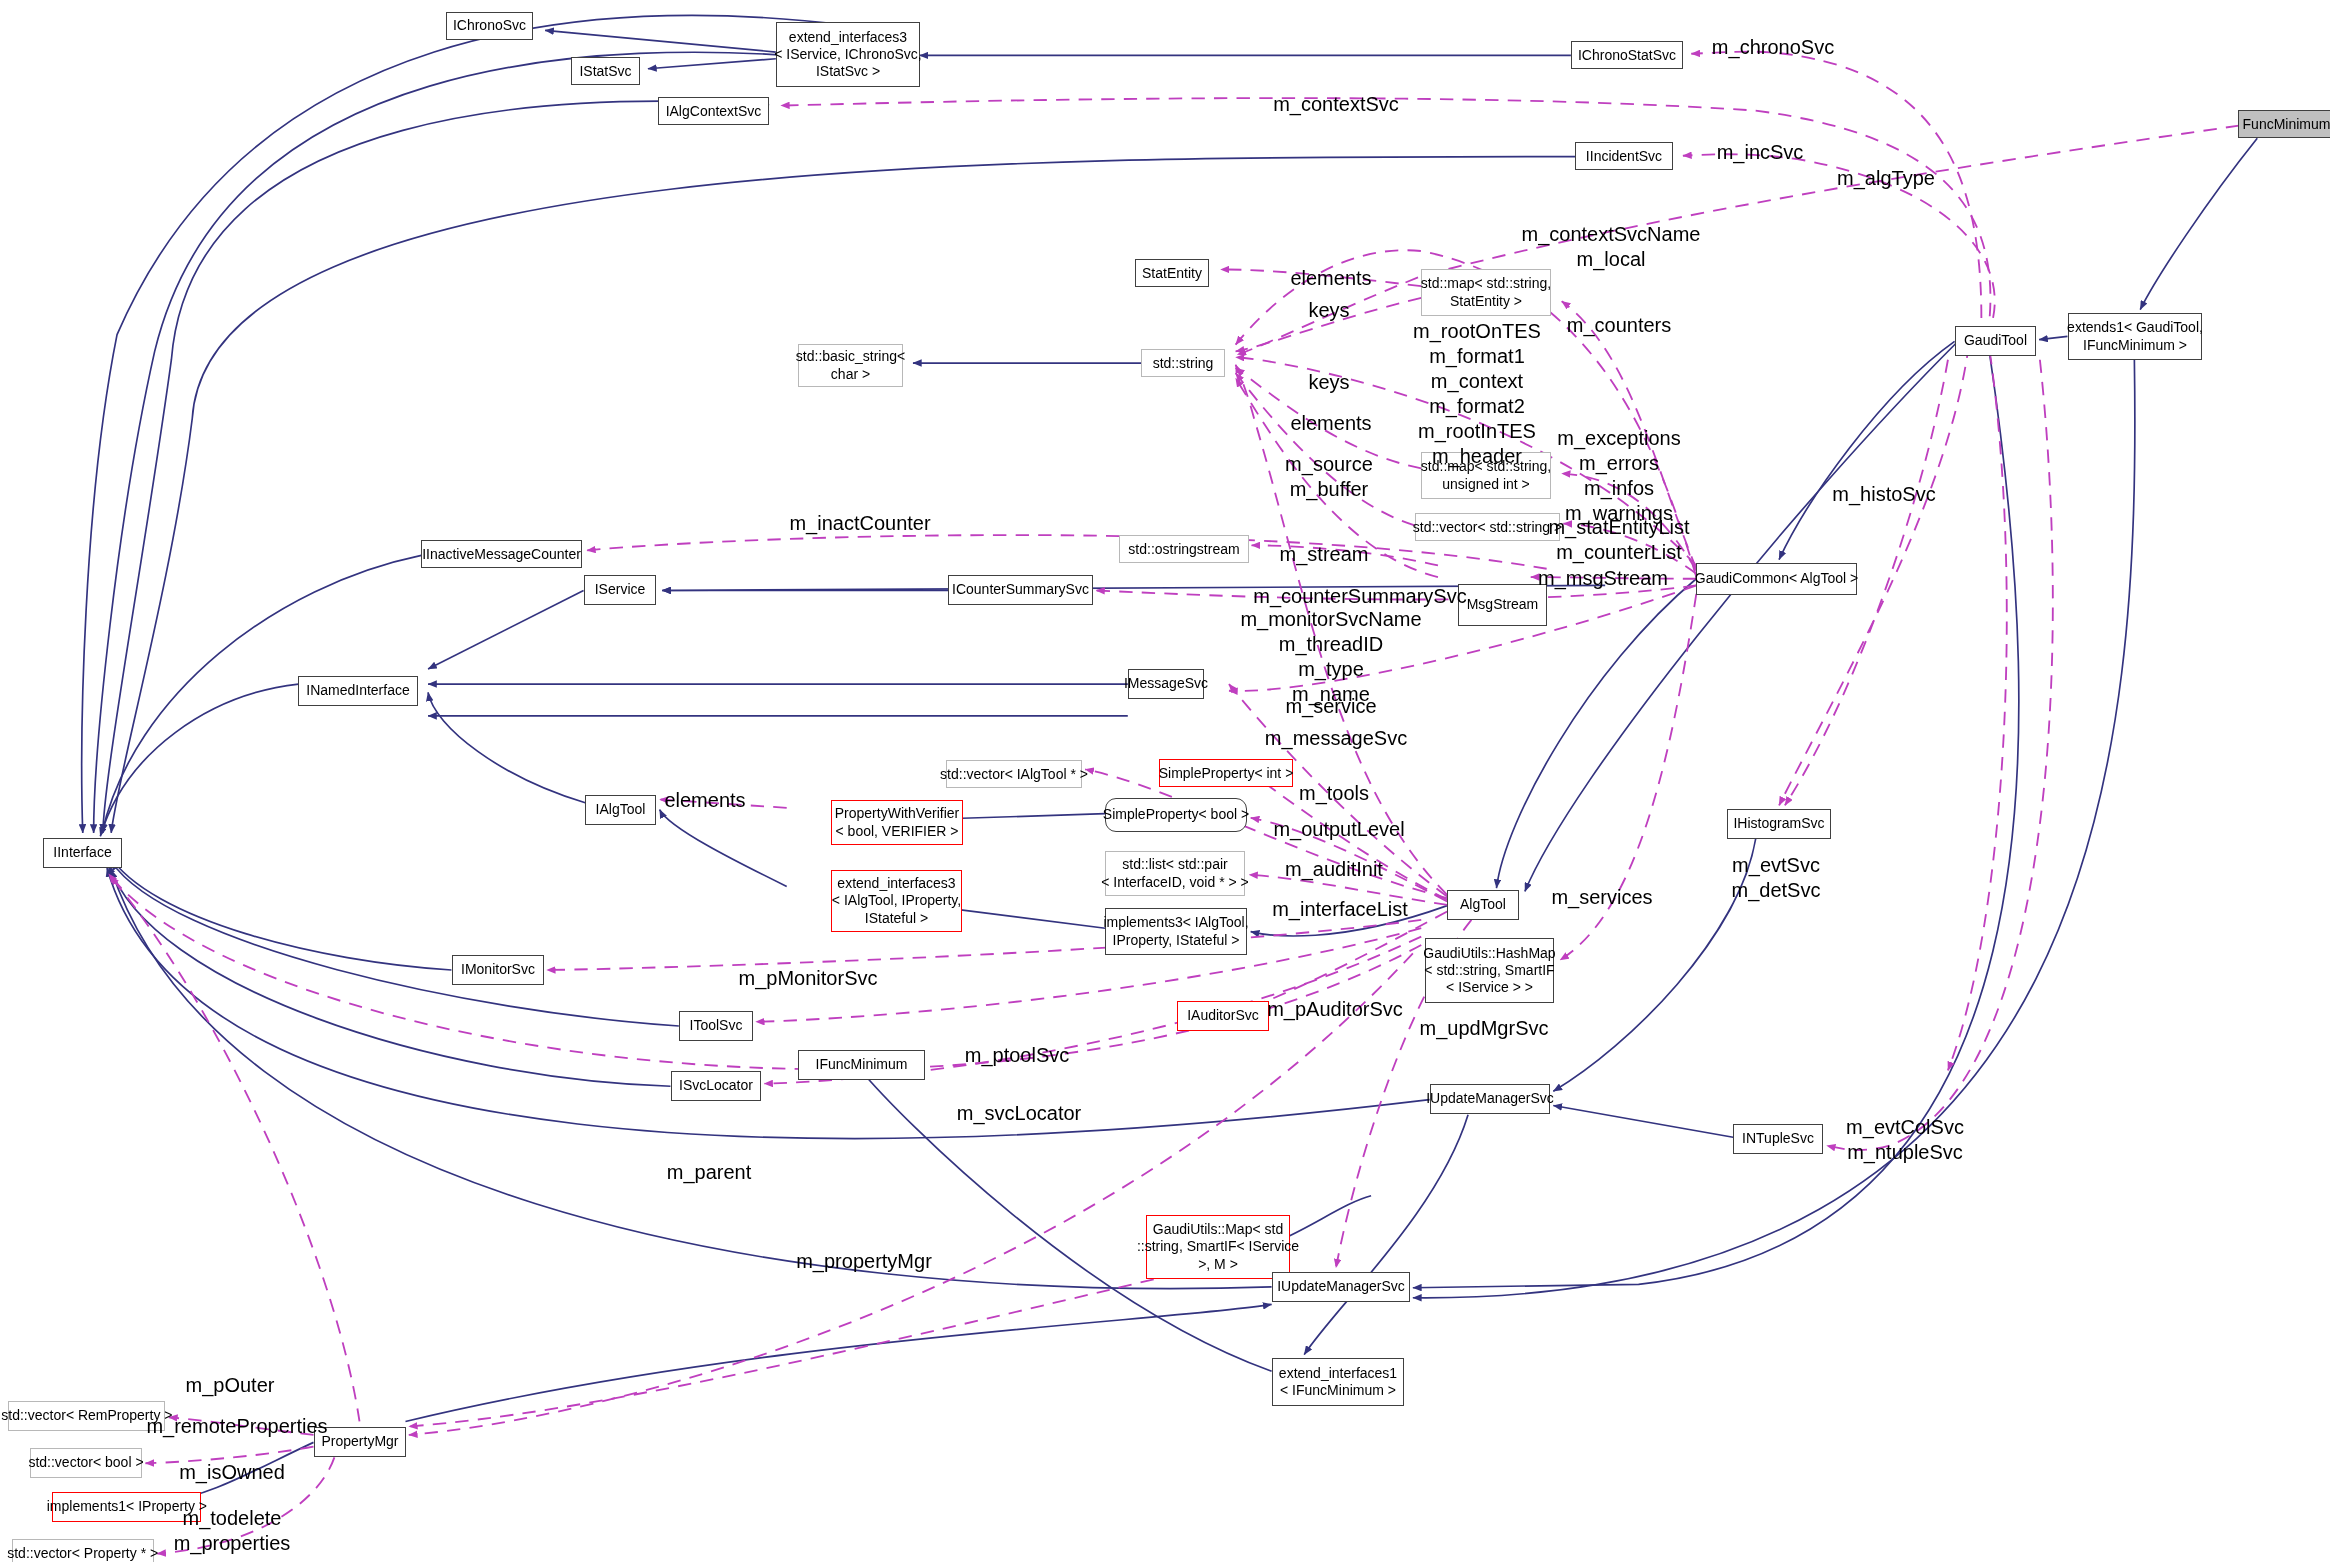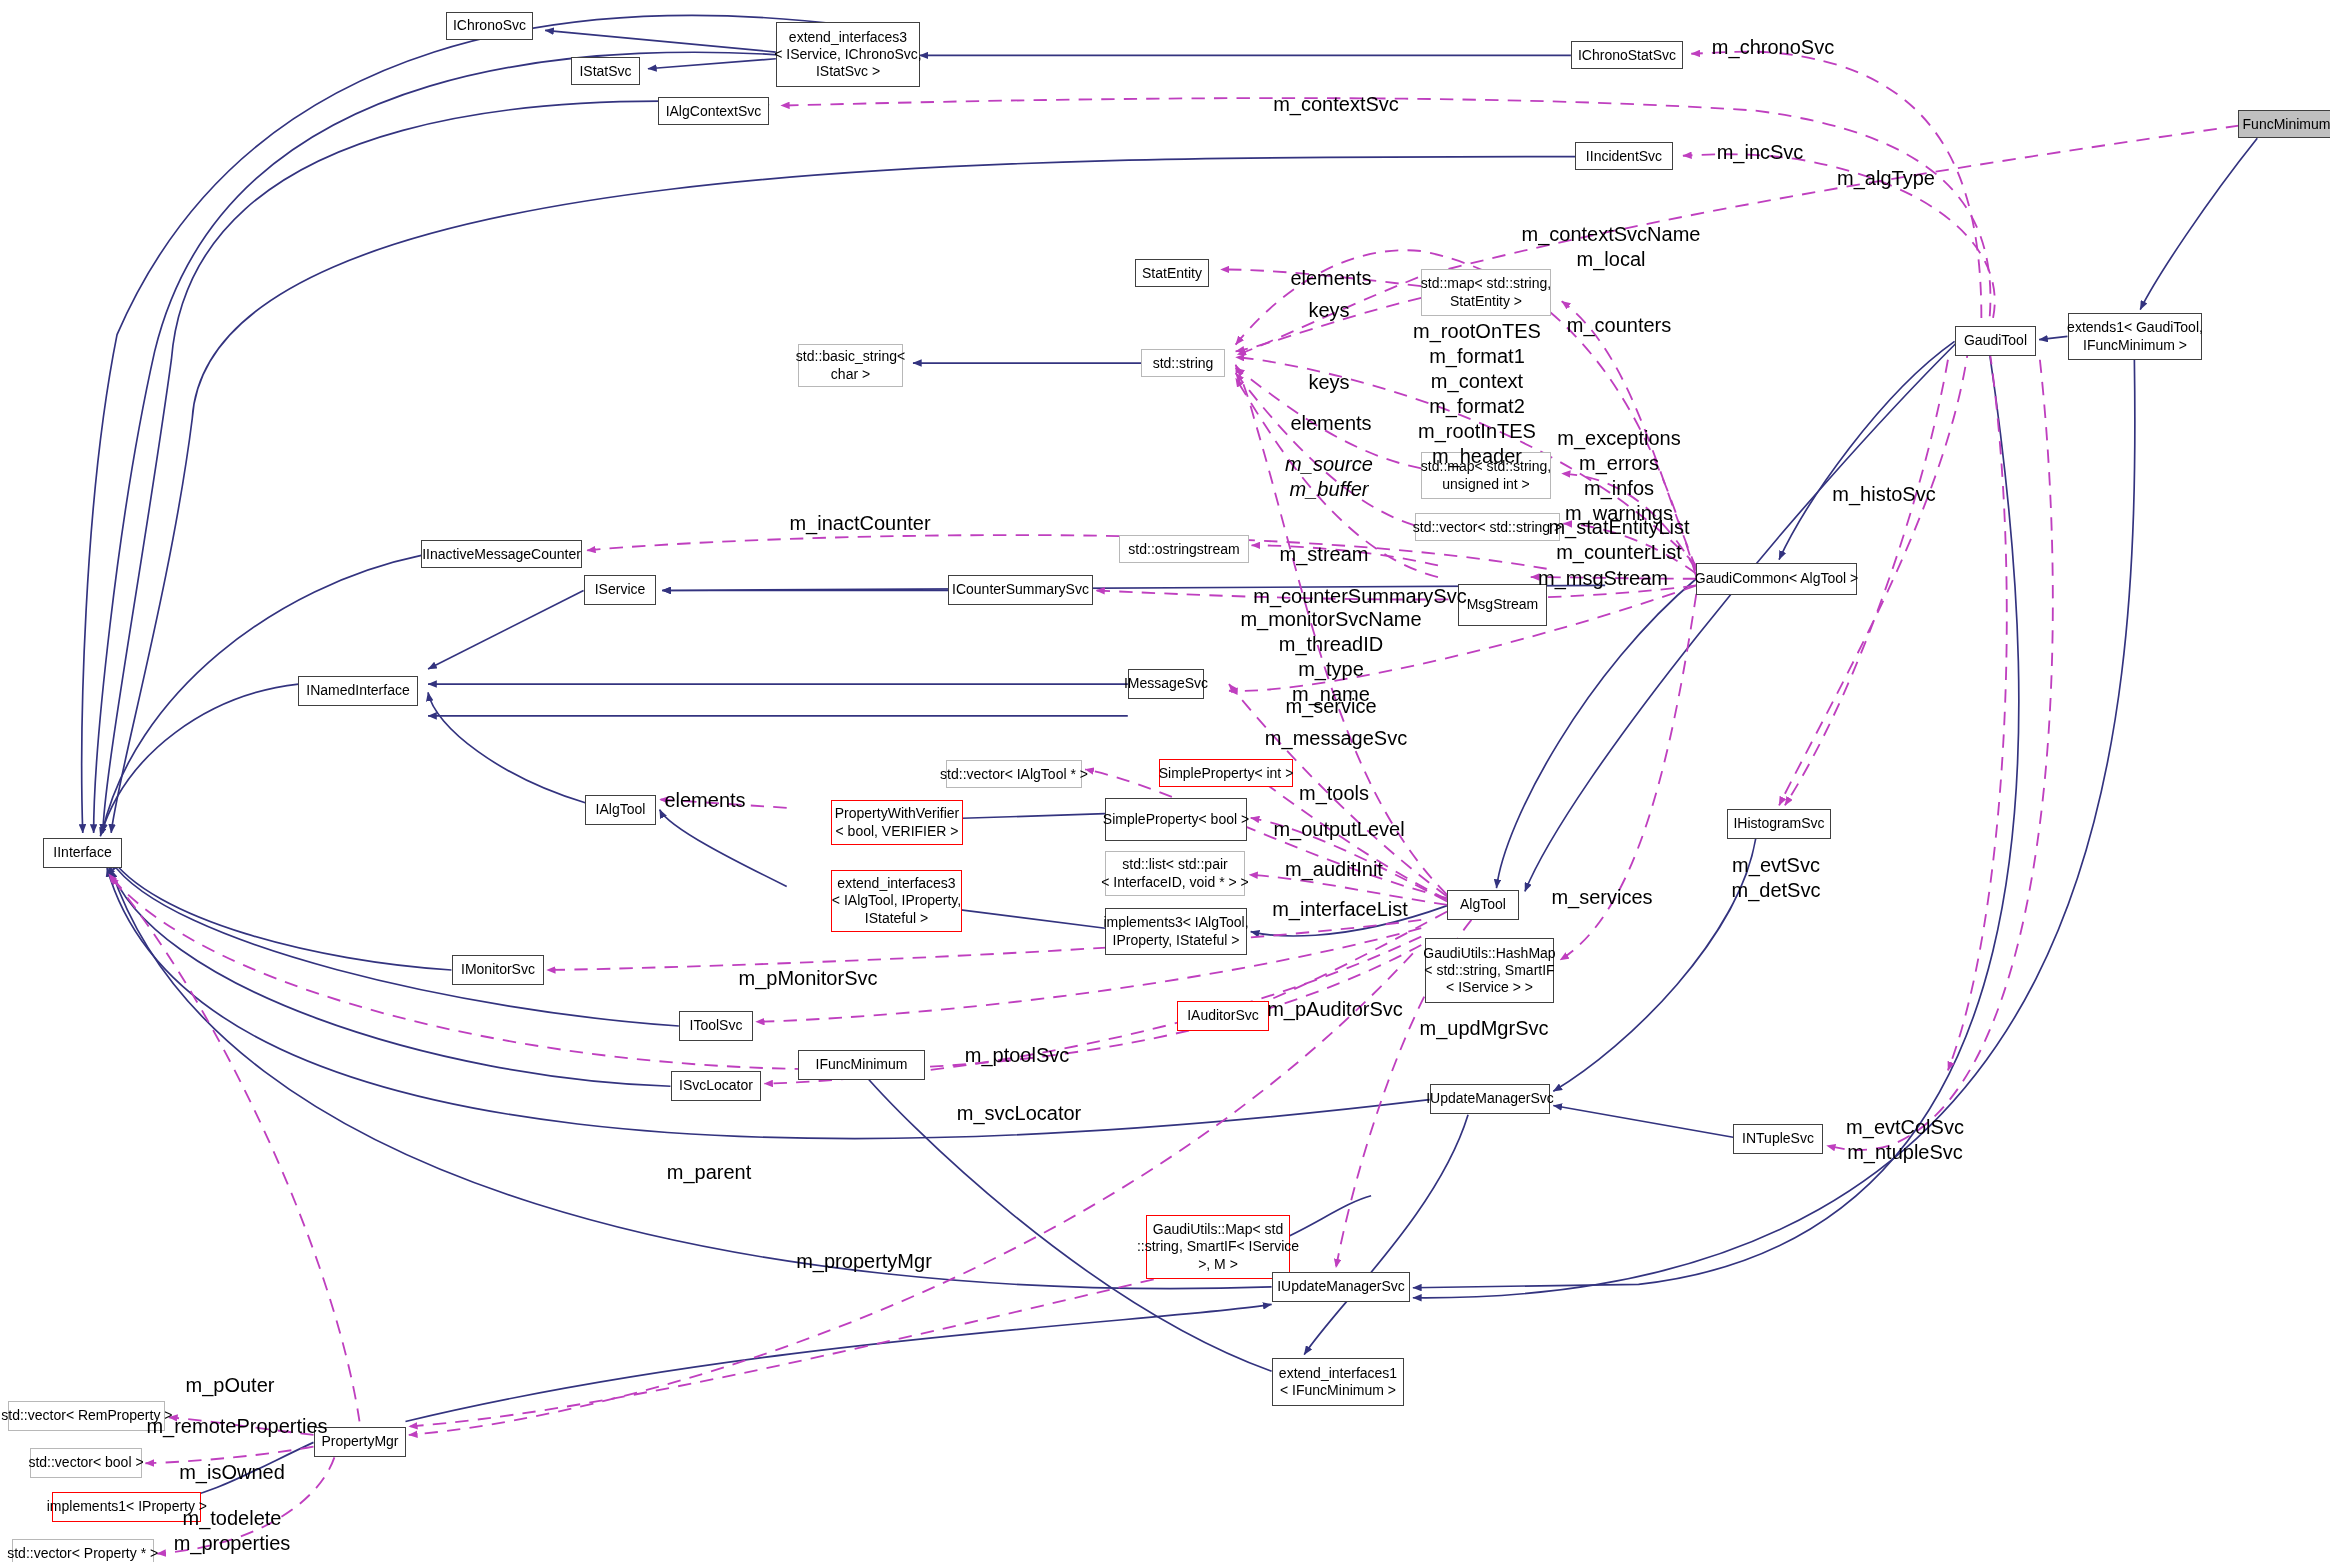--- a/index.html
+++ b/index.html
@@ -251,21 +251,21 @@
     <div class="node" style="left: 584px; top: 575px; width: 72px; height: 30px;">IService</div>
     <div class="node" style="left: 948px; top: 575px; width: 145px; height: 30px;">ICounterSummarySvc</div>
     <div class="node" style="left: 1696px; top: 563px; width: 161px; height: 32px;">GaudiCommon&lt; AlgTool &gt;</div>
     <div class="node" style="left: 298px; top: 676px; width: 120px; height: 30px;">INamedInterface</div>
     <div class="node" style="left: 1128px; top: 669px; width: 76px; height: 30px;">IMessageSvc</div>
     <div class="node light" style="left: 946px; top: 760px; width: 136px; height: 28.4px;">std::vector&lt; IAlgTool * &gt;</div>
     <div class="node red" style="left: 1115px; top: 759px; width: 134px; height: 28.4px;">SimpleProperty&lt; int &gt;</div>
     <div class="node" style="left: 585px; top: 795px; width: 71px; height: 30px;">IAlgTool</div>
     <div class="node red" style="left: 787px; top: 800px; width: 132px; height: 45px;">PropertyWithVerifier
 &lt; bool, VERIFIER &gt;</div>
-    <div class="node" style="left: 1105px; top: 798px; width: 142px; height: 43px;">SimpleProperty&lt; bool &gt;</div>
+    <div class="node" style="left: 1105px; top: 798px; width: 142px; height: 34px; border-radius: 11px;">SimpleProperty&lt; bool &gt;</div>
     <div class="node light" style="left: 1105px; top: 851px; width: 140px; height: 45px;">std::list&lt; std::pair
 &lt; InterfaceID, void * &gt; &gt;</div>
     <div class="node red" style="left: 787px; top: 870px; width: 131px; height: 62px;">extend_interfaces3
 &lt; IAlgTool, IProperty,
 IStateful &gt;</div>
     <div class="node" style="left: 1105px; top: 908px; width: 142px; height: 47px;">implements3&lt; IAlgTool,
 IProperty, IStateful &gt;</div>
     <div class="node" style="left: 1447px; top: 890px; width: 72px; height: 30px;">AlgTool</div>
     <div class="node" style="left: 1727px; top: 809px; width: 104px; height: 30px;">IHistogramSvc</div>
     <div class="node" style="left: 1425px; top: 938px; width: 129px; height: 65px;">GaudiUtils::HashMap
@@ -304,21 +304,21 @@
 m_context
 m_format2
 m_rootInTES
 m_header</div>
     <div class="edge-label" style="left: 1329px; top: 370px;">keys</div>
     <div class="edge-label" style="left: 1331px; top: 411px;">elements</div>
     <div class="edge-label" style="left: 1619px; top: 426px;">m_exceptions
 m_errors
 m_infos
 m_warnings</div>
-    <div class="edge-label" style="left: 1329px; top: 452px; font-style: italic;">m_source
+    <div class="edge-label" style="left: 1329px; top: 452px;">m_source
 m_buffer</div>
     <div class="edge-label" style="left: 1884px; top: 482px;">m_histoSvc</div>
     <div class="edge-label" style="left: 860px; top: 511px;">m_inactCounter</div>
     <div class="edge-label" style="left: 1619px; top: 515px;">m_statEntityList
 m_counterList</div>
     <div class="edge-label" style="left: 1324px; top: 542px;">m_stream</div>
     <div class="edge-label" style="left: 1603px; top: 566px;">m_msgStream</div>
     <div class="edge-label" style="left: 1360px; top: 584px;">m_counterSummarySvc</div>
     <div class="edge-label" style="left: 1331px; top: 607px;">m_monitorSvcName
 m_threadID

